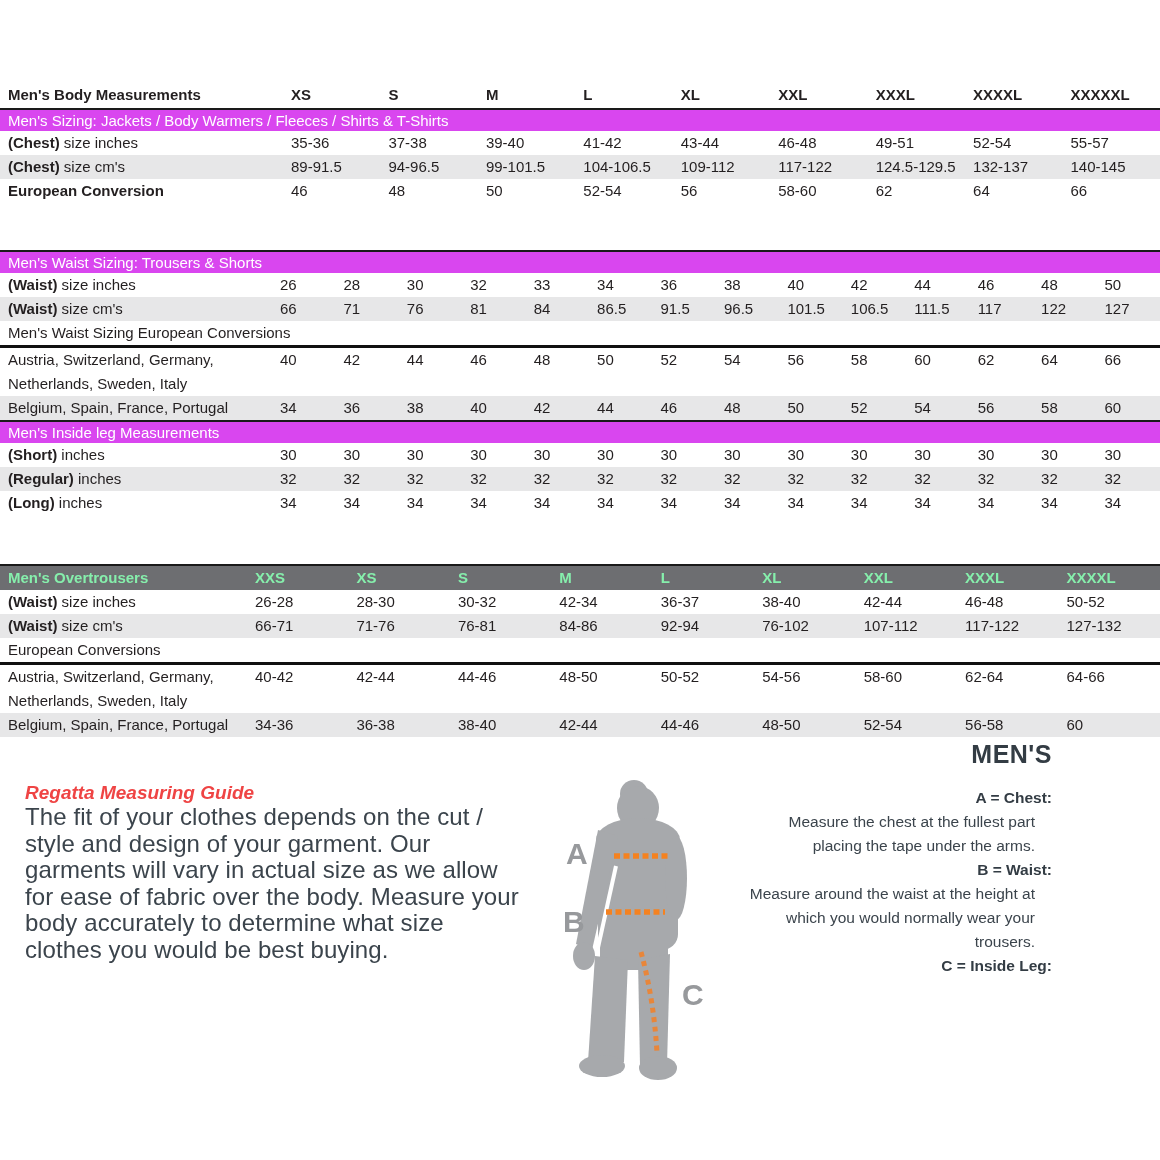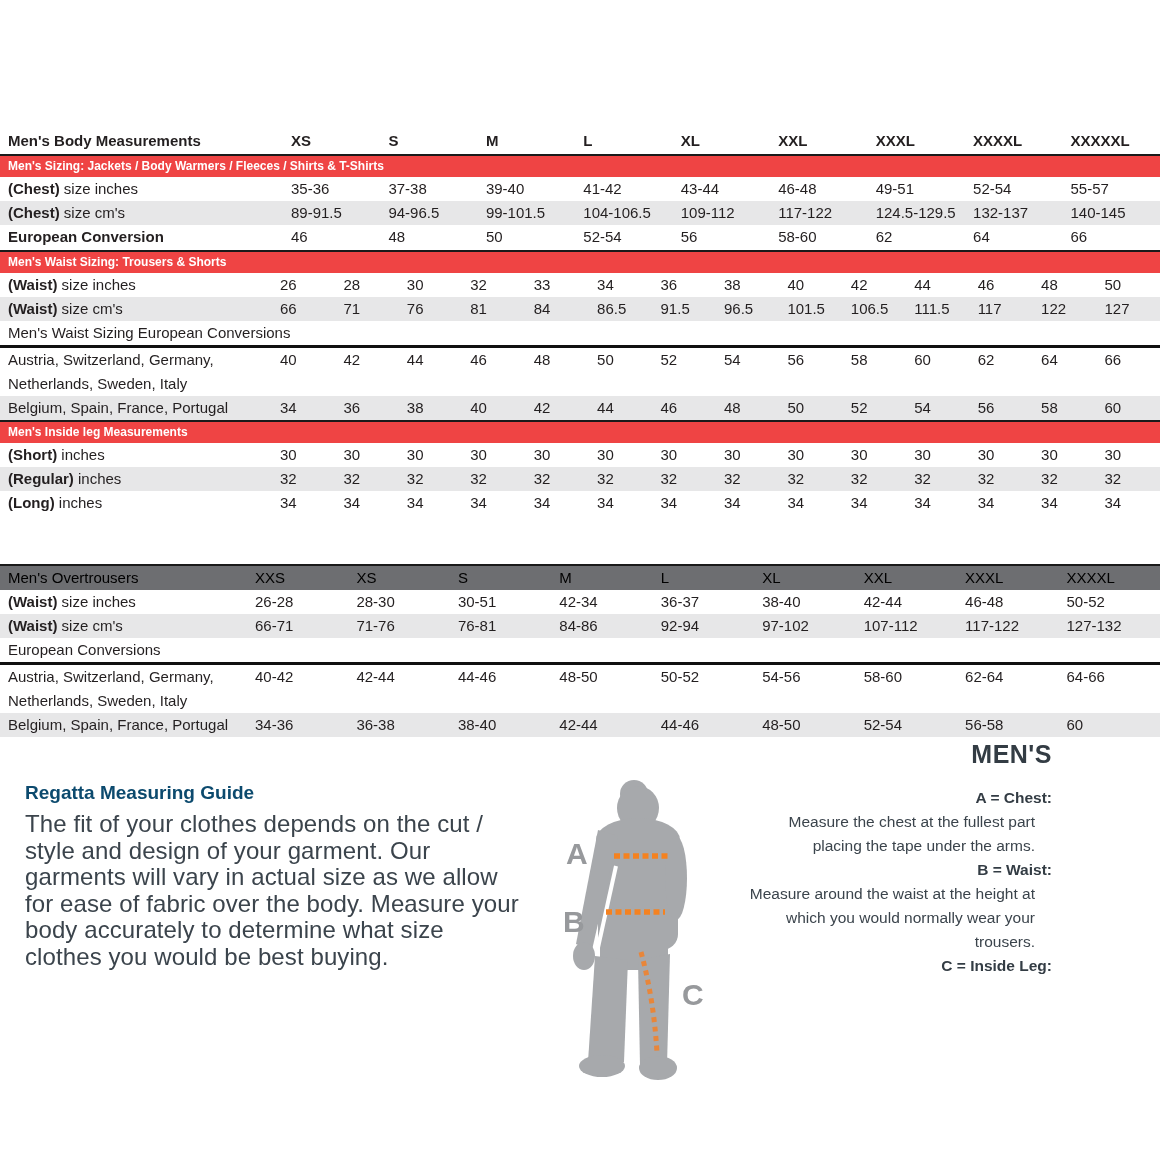--- a/index.html
+++ b/index.html
@@ -21,58 +21,58 @@
     font-size: 15px;
   }
   .size-table td {
     padding: 0 0 0 8px;
     height: 24px; line-height: 24px;
     vertical-align: middle;
     white-space: nowrap; overflow: hidden;
   }
   tr.plain-header td { font-weight: bold; height: 26px; line-height: 26px; }
   tr.bar-row td {
-    background: #ef4444; color: #ffffff; font-weight: bold;
-    height: 21px; line-height: 21px; font-size: 12px;
+    background: #d946ef; color: #ffffff; font-weight: normal;
+    height: 21px; line-height: 21px; font-size: 15px;
   }
   tr.bar-header td {
-    background: #6d6e71; color: #000000; font-weight: normal;
+    background: #6d6e71; color: #86efac; font-weight: bold;
     height: 24px; line-height: 24px;
   }
   tr.topline td { border-top: 2px solid #1a1a1a; }
   tr.shade td { background: #e7e7e8; }
   tr.span-row td { height: 24px; }
   tr.rule td { border-bottom: 3px solid #101010; }
   tr.tall td { height: 48px; vertical-align: top; line-height: 24px; }
   td b { font-weight: bold; }
   
   .guide-left {
     position: absolute; left: 25px; top: 782px; width: 500px;
     color: #3b444c;
   }
-  .guide-heading { font-size: 19px; font-weight: bold; margin-bottom: 7px; color: #0c4a6e; }
+  .guide-heading { font-size: 19px; font-weight: bold; color: #ef4444; font-style: italic; }
   .guide-paragraph { font-size: 24px; line-height: 26.5px; letter-spacing: 0.1px; }
   .figure { position: absolute; left: 540px; top: 760px; width: 180px; height: 330px; }
   .figure text { font-family: "Liberation Sans", sans-serif; font-weight: bold; font-size: 30px; fill: #97999c; }
   .guide-right {
     position: absolute; left: 722px; top: 740px; width: 330px;
     color: #333c44;
     text-align: right;
   }
   .mens-title { font-size: 25px; font-weight: bold; letter-spacing: 0.5px; margin-bottom: 17px; }
   .mg-key  { font-size: 15.5px; font-weight: bold; line-height: 24px; }
   .mg-desc { font-size: 15.5px; line-height: 24px; margin-left: 17px; width: 296px; color: #3b444c; }
 </style>
 </head>
 <body>
 
 <div class="page">
 
   <div id="tables">
-      <table class="size-table" style="top: 82px; margin-top: 46px;">
+      <table class="size-table" style="top: 82px;">
         <colgroup>
           <col style="width: 283px;">
           <col style="width: 97.4444px;">
           <col style="width: 97.4444px;">
           <col style="width: 97.4444px;">
           <col style="width: 97.4444px;">
           <col style="width: 97.4444px;">
           <col style="width: 97.4444px;">
           <col style="width: 97.4444px;">
           <col style="width: 97.4444px;">
@@ -307,36 +307,36 @@
             <td>L</td>
             <td>XL</td>
             <td>XXL</td>
             <td>XXXL</td>
             <td>XXXXL</td>
           </tr>
           <tr class="">
             <td><b>(Waist)</b> size inches</td>
             <td>26-28</td>
             <td>28-30</td>
-            <td>30-51</td>
+            <td>30-32</td>
             <td>42-34</td>
             <td>36-37</td>
             <td>38-40</td>
             <td>42-44</td>
             <td>46-48</td>
             <td>50-52</td>
           </tr>
           <tr class="shade">
             <td><b>(Waist)</b> size cm's</td>
             <td>66-71</td>
             <td>71-76</td>
             <td>76-81</td>
             <td>84-86</td>
             <td>92-94</td>
-            <td>97-102</td>
+            <td>76-102</td>
             <td>107-112</td>
             <td>117-122</td>
             <td>127-132</td>
           </tr>
           <tr class="span-row rule">
             <td colspan="10">European Conversions</td>
           </tr>
           <tr class="tall">
             <td>
               <div>Austria, Switzerland, Germany,</div>

